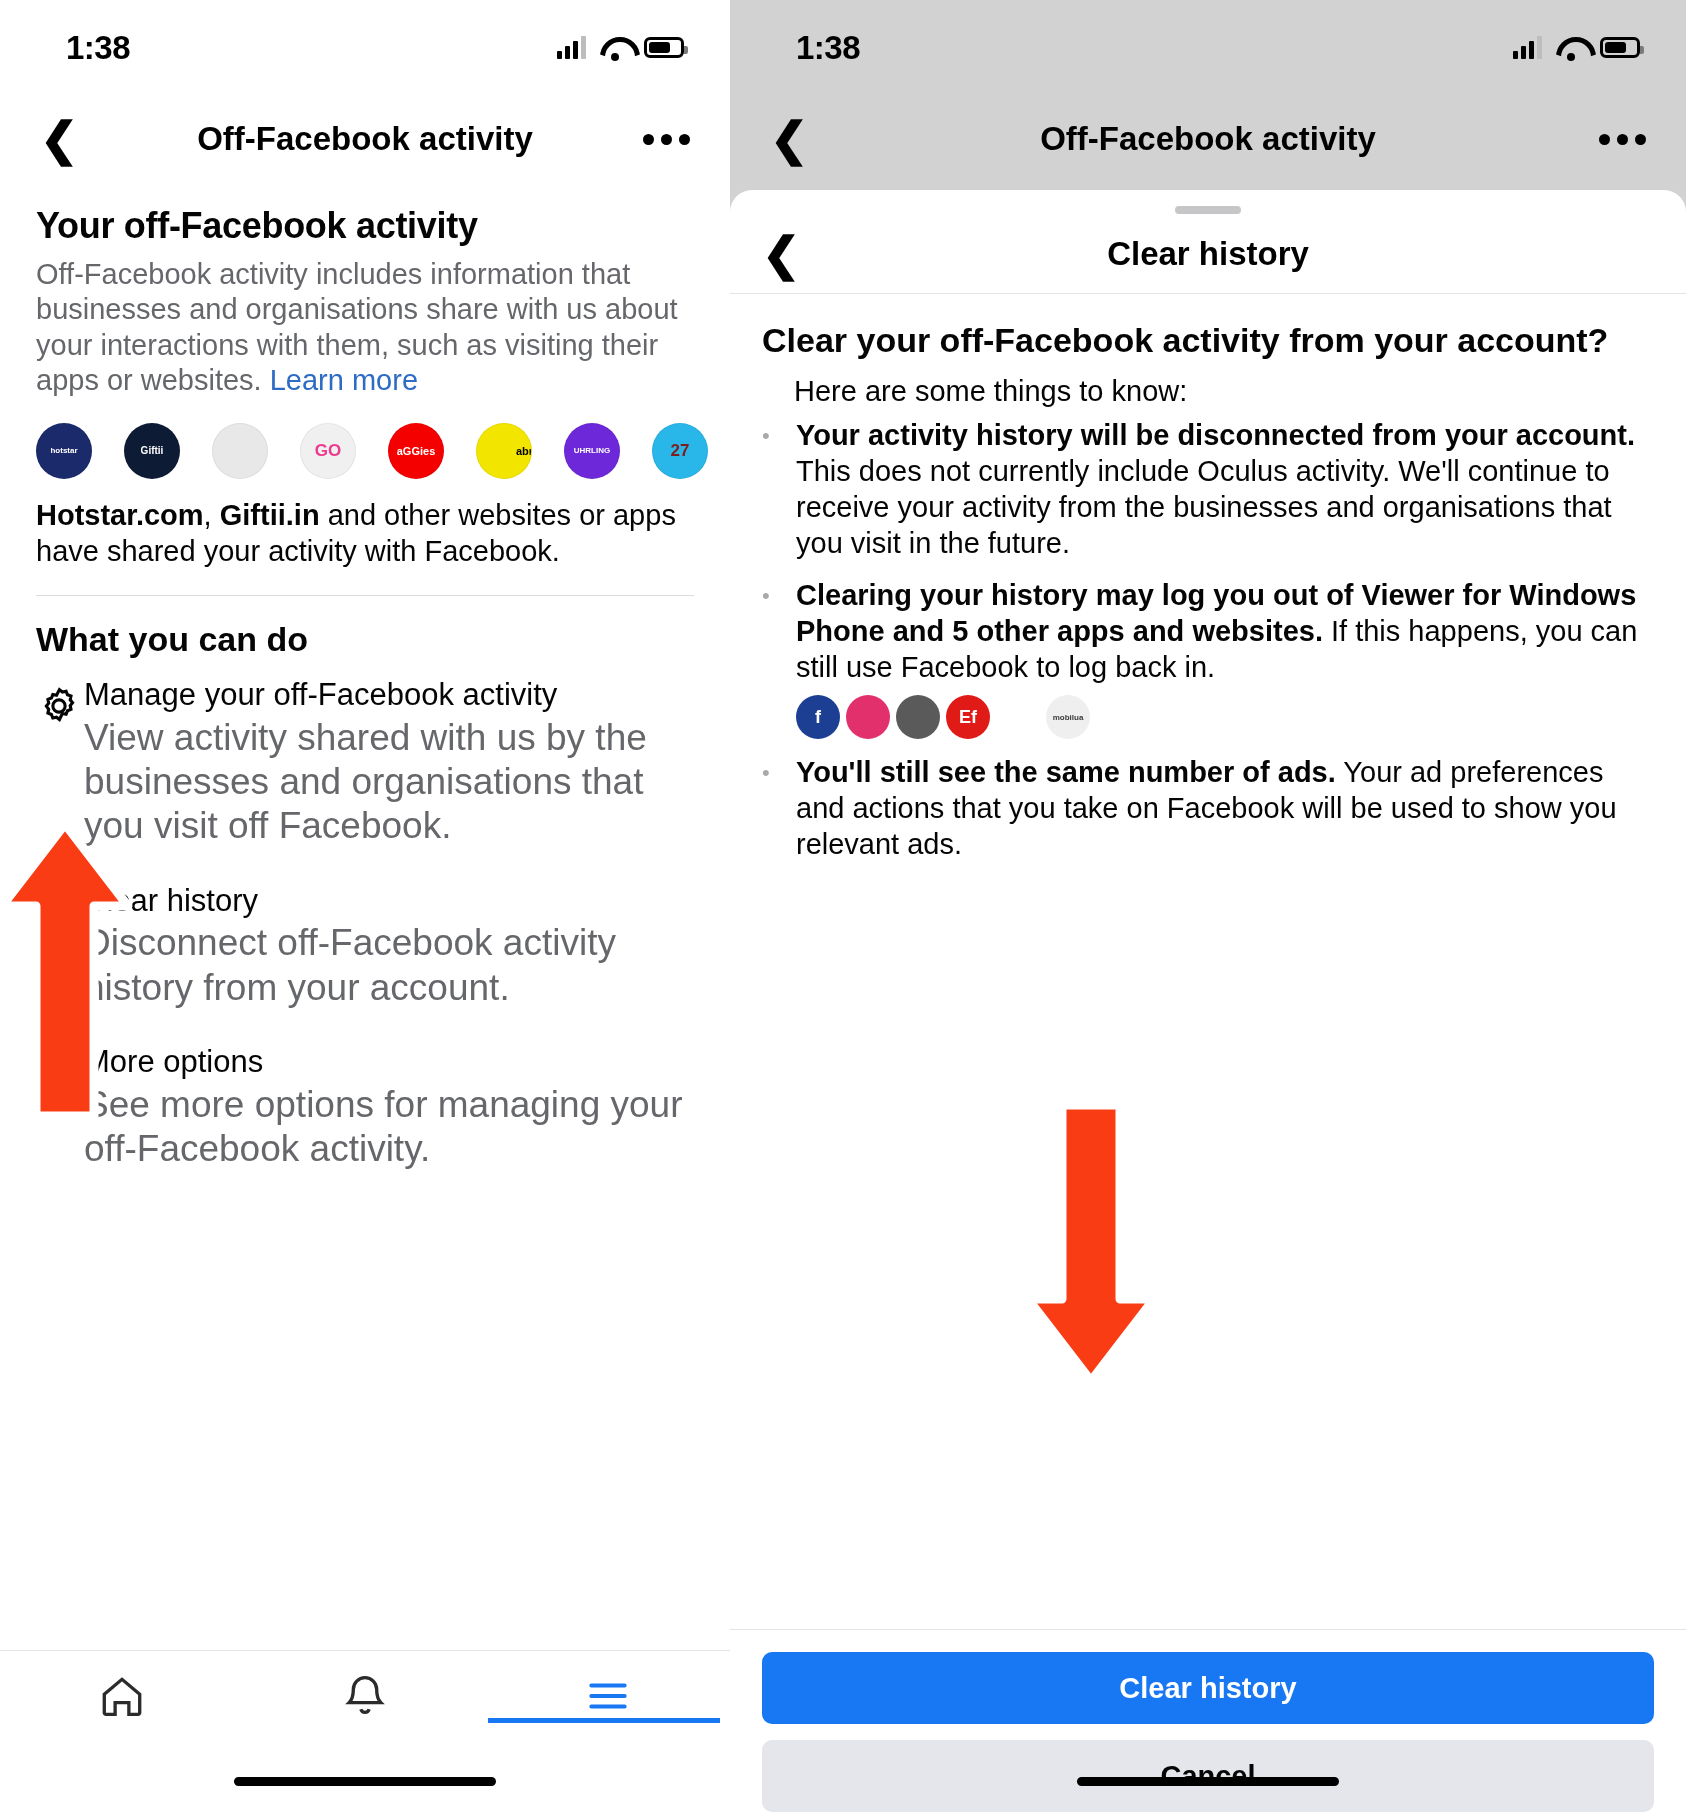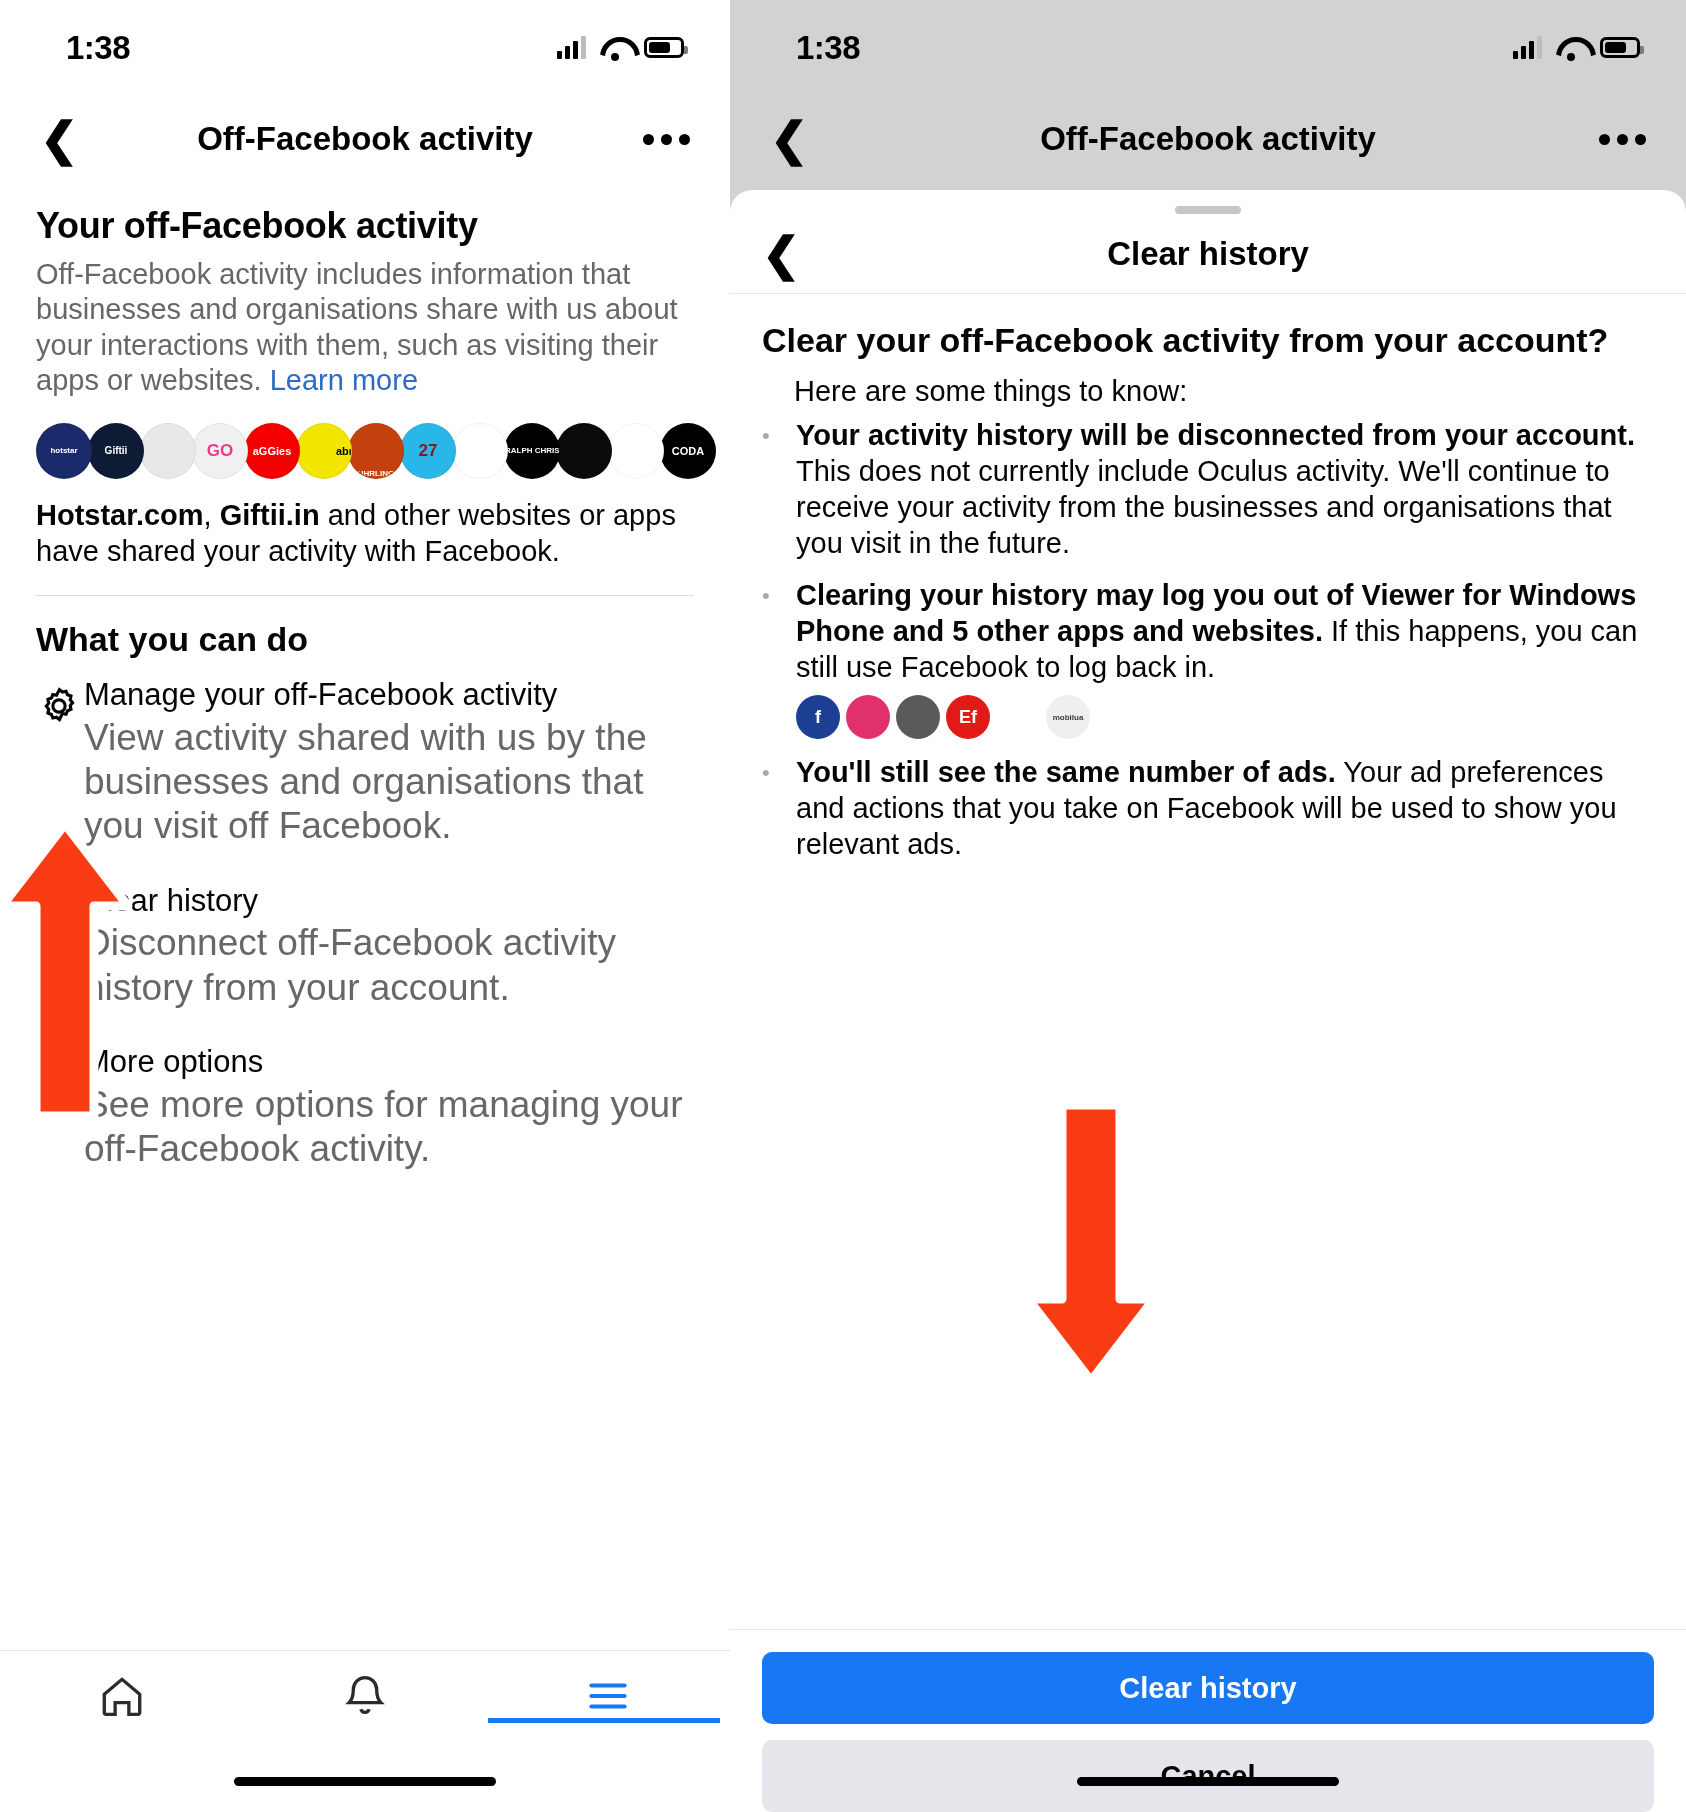--- a/index.html
+++ b/index.html
@@ -79,21 +79,21 @@
   .content-left { padding: 22px 36px 0 36px; }
   h2.section-title {
     font-size: 36px; font-weight: 700; color: #050505; letter-spacing: -0.3px;
     margin-bottom: 10px;
   }
   p.body-text {
     font-size: 29px; line-height: 1.22; color: #65676b;
   }
   a.link { color: #2d6bc4; text-decoration: none; }
 
-  .icon-row { display: flex; margin: 24px 0 18px 0; }
+  .icon-row { display: flex; margin: 24px 0 18px 0; gap: 36px; }
   .biz-icon {
     width: 56px; height: 56px; border-radius: 50%;
     margin-right: -4px; position: relative; overflow: hidden;
     display: flex; align-items: center; justify-content: center;
     font-size: 13px; font-weight: 700; color: #fff;
     flex: 0 0 auto;
     border: 1px solid rgba(0,0,0,0.05);
   }
   p.shared-text { font-size: 29px; line-height: 1.25; color: #050505; }
   p.shared-text b { font-weight: 700; }
@@ -220,21 +220,21 @@
           <div class="biz-icon" style="background: rgb(232, 232, 232); color: rgb(0, 0, 0); z-index: 18;"></div>
           <div class="biz-icon" style="background: rgb(240, 240, 240); color: rgb(236, 59, 142); z-index: 17;">
             <span style="font-size: 17px; white-space: nowrap; overflow: hidden;">GO</span>
           </div>
           <div class="biz-icon" style="background: rgb(245, 0, 0); color: rgb(255, 255, 255); z-index: 16;">
             <span style="font-size: 11px; white-space: nowrap; overflow: hidden;">aGGies</span>
           </div>
           <div class="biz-icon" style="background: rgb(242, 229, 0); color: rgb(0, 0, 0); z-index: 15;">
             <span style="font-size: 11px; white-space: nowrap; overflow: hidden; margin-left: 39px;">abra</span>
           </div>
-          <div class="biz-icon" style="background: #c2410c; color: rgb(255, 255, 255); z-index: 14; align-items: flex-end;">
+          <div class="biz-icon" style="background: #6d28d9; color: rgb(255, 255, 255); z-index: 14;">
             <span style="font-size: 8px; white-space: nowrap; overflow: hidden;">UHRLING</span>
           </div>
           <div class="biz-icon" style="background: rgb(41, 182, 232); color: #7f1d1d; z-index: 13;">
             <span style="font-size: 17px; white-space: nowrap; overflow: hidden;">27</span>
           </div>
           <div class="biz-icon" style="background: rgb(255, 255, 255); color: rgb(0, 0, 0); z-index: 12;"></div>
           <div class="biz-icon" style="background: rgb(0, 0, 0); color: rgb(255, 255, 255); z-index: 11;">
             <span style="font-size: 8px; white-space: nowrap; overflow: hidden;">RALPH CHRISTIAN</span>
           </div>
           <div class="biz-icon" style="background: rgb(11, 11, 11); color: rgb(255, 255, 255); z-index: 10;"></div>

